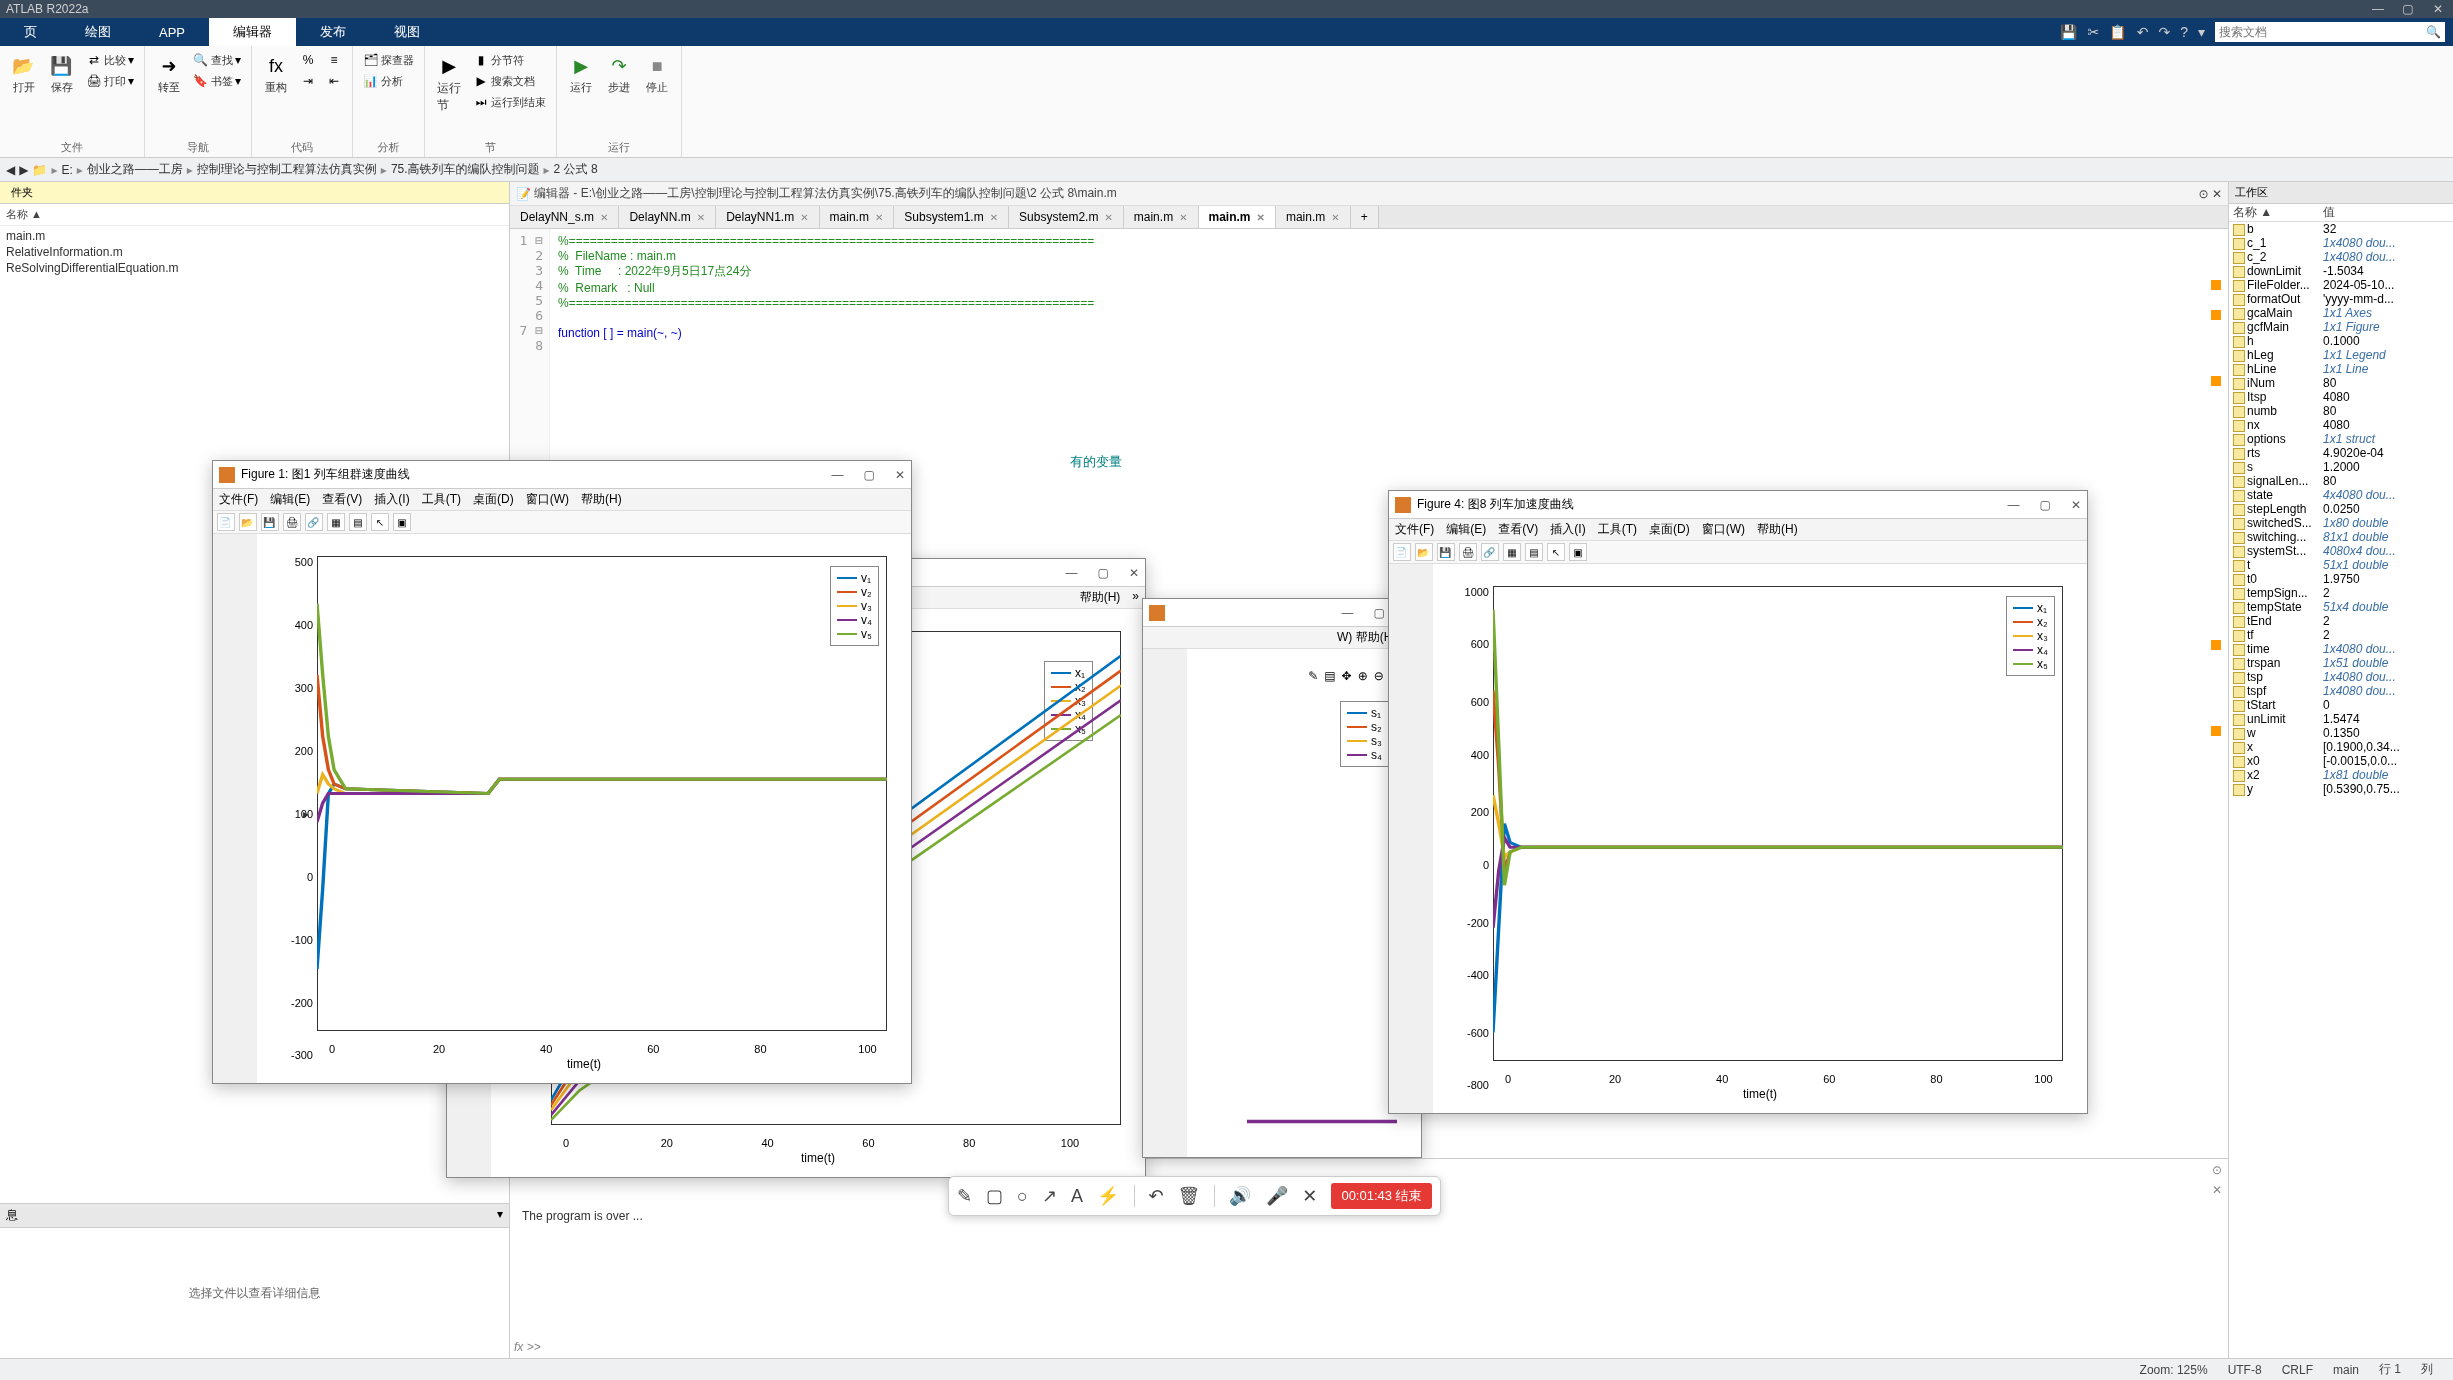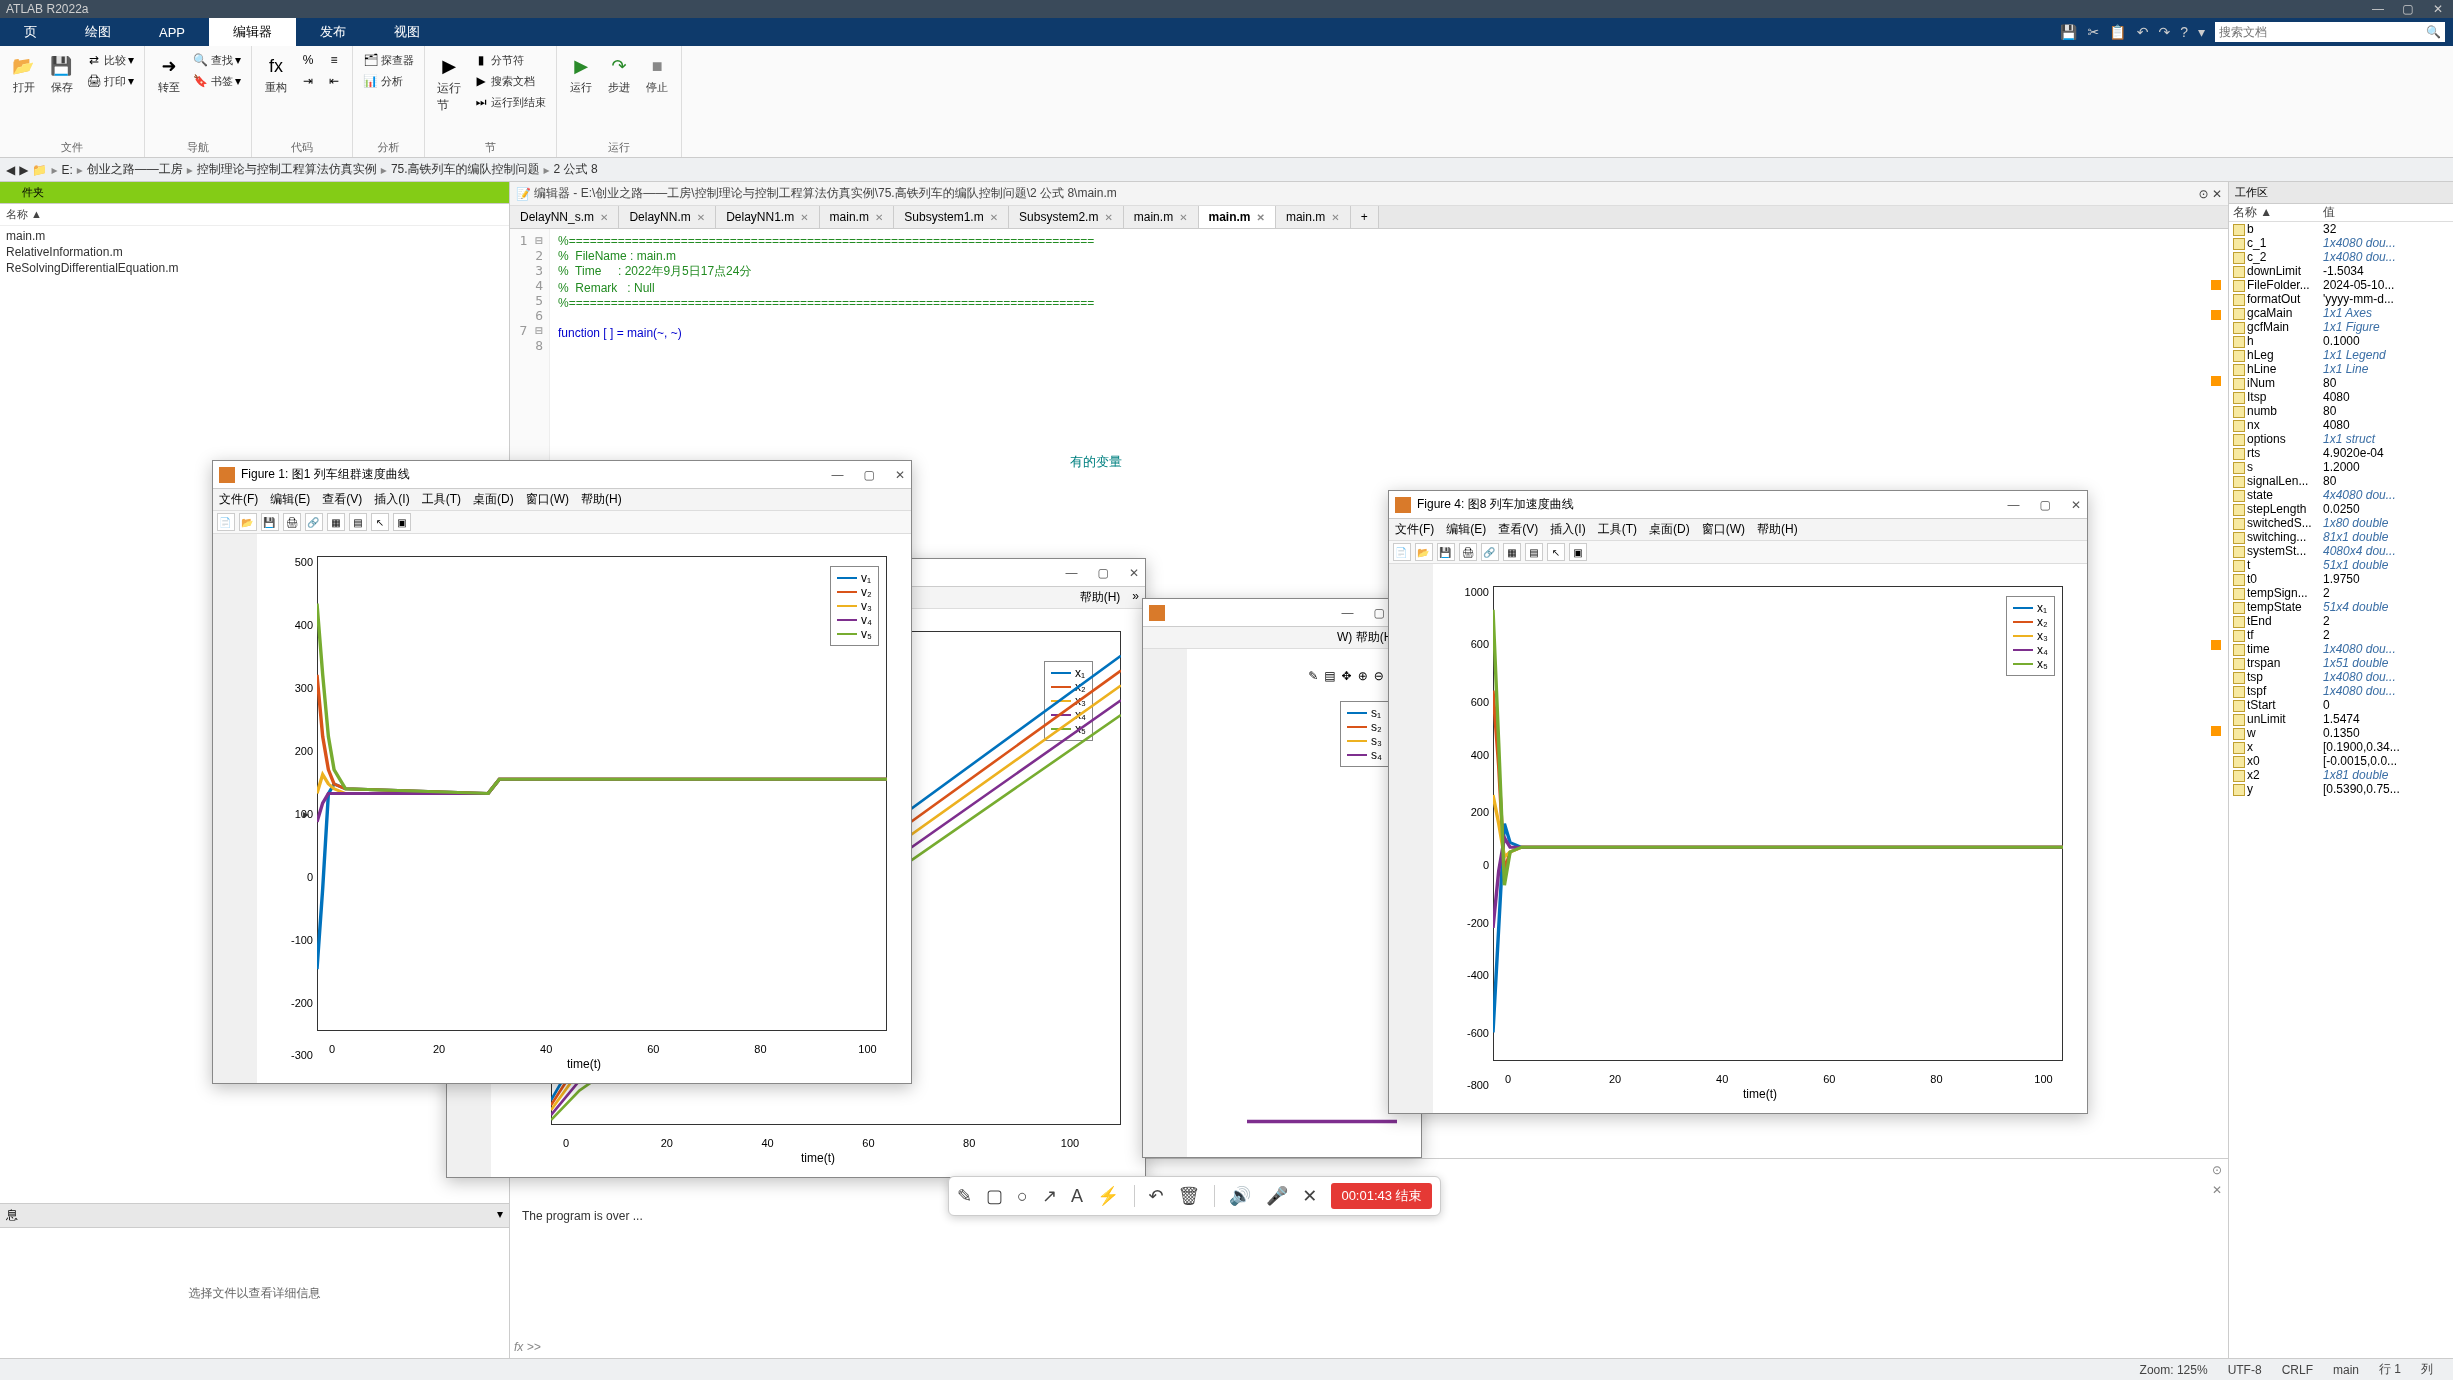--- a/index.html
+++ b/index.html
@@ -32,21 +32,21 @@
 .small-stack { display: flex; flex-direction: column; gap: 1px; }
 
 
 .addr-bar { height: 24px; background: #eef0f2; border-bottom: 1px solid #ccc; display: flex; align-items: center; padding: 0 6px; gap: 4px; font-size: 12px; color: #333; }
 .addr-bar .crumb { color: #333; }
 .addr-bar .sep { color: #888; }
 
 
 .main { display: flex; height: calc(100% - 18px - 28px - 112px - 24px - 22px); }
 .left-panel { width: 510px; background: #fff; border-right: 1px solid #ccc; display: flex; flex-direction: column; }
-.left-panel .hdr { background: #84cc16; padding: 3px 22px; font-size: 11px; border-bottom: 1px solid #ccc; }
+.left-panel .hdr { background: #fef9c3; padding: 3px 11px; font-size: 11px; border-bottom: 1px solid #ccc; }
 .left-panel .col-hdr { padding: 3px 6px; font-size: 11px; color: #444; border-bottom: 1px solid #eee; }
 .left-panel .file-list { flex: 1; padding: 2px 6px; font-size: 12px; color: #333; }
 .left-panel .file-list div { padding: 1px 0; }
 .left-panel .info-hdr { background: #e8e8e8; padding: 3px 6px; font-size: 11px; border-top: 1px solid #ccc; border-bottom: 1px solid #ccc; display: flex; }
 .left-panel .info-body { height: 130px; display: flex; align-items: center; justify-content: center; font-size: 12px; color: #666; }
 
 .center { flex: 1; display: flex; flex-direction: column; position: relative; }
 .editor-path { background: #f4f4f4; padding: 3px 6px; font-size: 11px; color: #444; border-bottom: 1px solid #ddd; display: flex; align-items: center; }
 .editor-path .close-x { margin-left: auto; }
 .editor-tabs { background: #e8e8e8; display: flex; border-bottom: 1px solid #ccc; }

